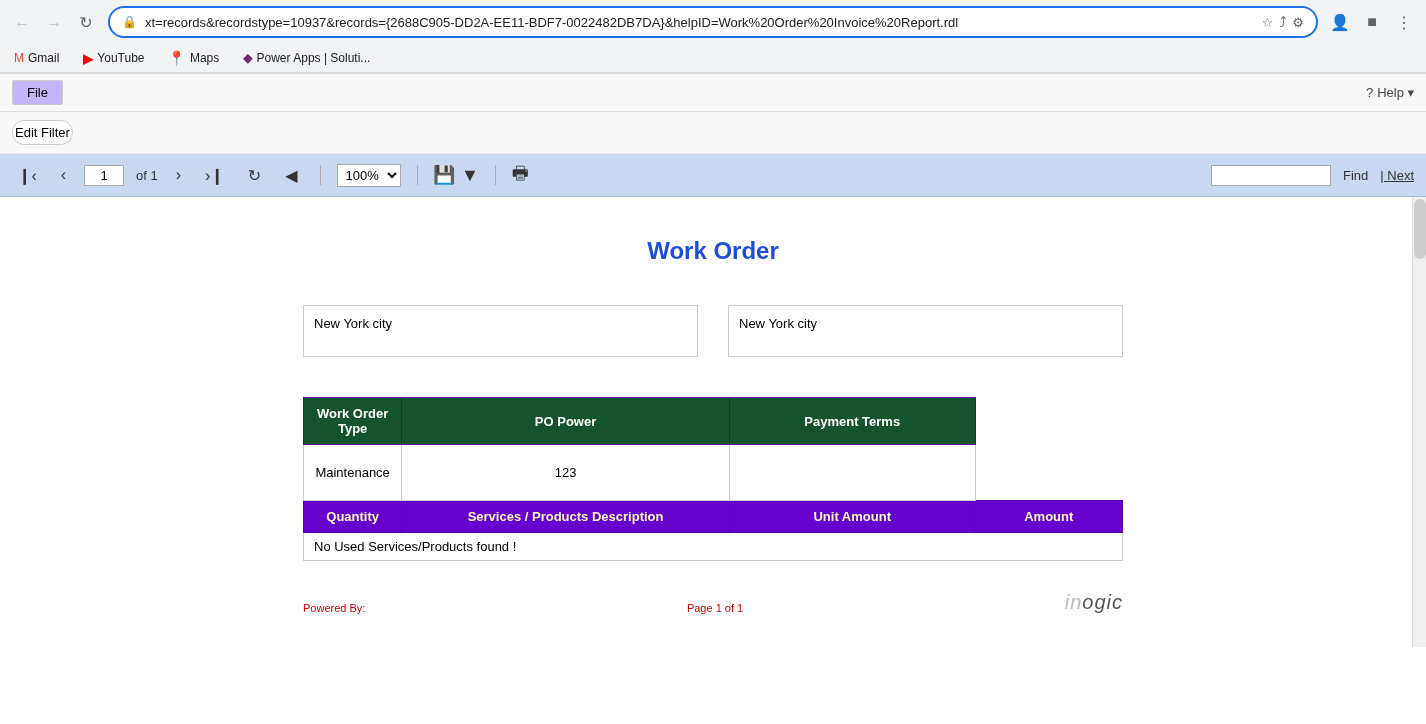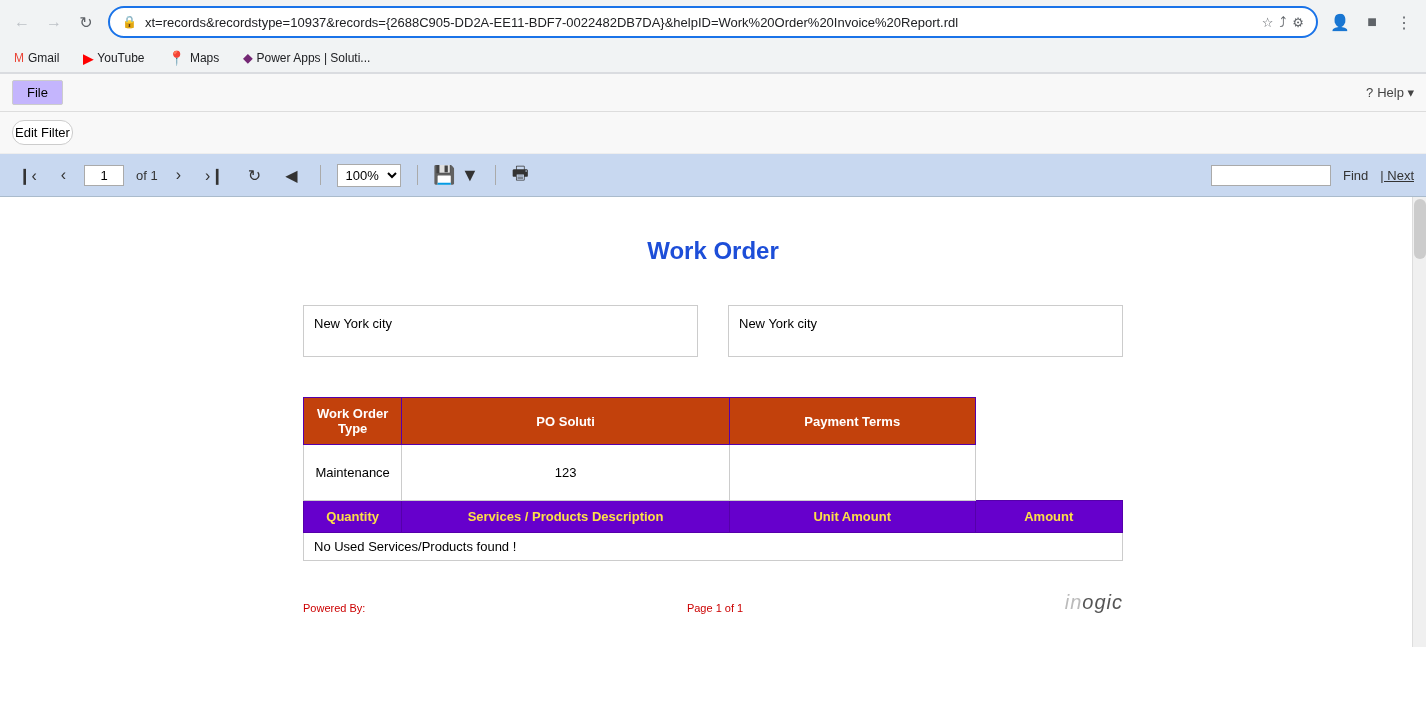--- a/index.html
+++ b/index.html
@@ -53,22 +53,22 @@
     .doc-title { text-align: center; font-size: 24px; font-weight: bold; color: #1d4ed8; margin: 20px 0 40px 0; }
 
     
     .address-section { display: flex; gap: 30px; margin-bottom: 40px; }
     .address-box { flex: 1; border: 1px solid #ccc; }
     .address-header { background: #6600cc; color: #fff; font-weight: bold; padding: 6px 10px; font-size: 13px; }
     .address-body { padding: 10px; min-height: 50px; font-size: 13px; }
 
     
     .work-order-table { width: 100%; border-collapse: collapse; margin-bottom: 20px; }
-    .table-header-purple { background: #c2410c; color: #fff; font-weight: bold; padding: 8px 10px; text-align: center; font-size: 13px; border: 1px solid #5500aa; }
-    .table-header-purple-sm { background: #6600cc; color: #fde047; font-weight: bold; padding: 8px 10px; text-align: center; font-size: 13px; border: 1px solid #5500aa; }
+    .table-header-purple { background: #14532d; color: #fff; font-weight: bold; padding: 8px 10px; text-align: center; font-size: 13px; border: 1px solid #5500aa; }
+    .table-header-purple-sm { background: #6600cc; color: #fef9c3; font-weight: bold; padding: 8px 10px; text-align: center; font-size: 13px; border: 1px solid #5500aa; }
     .table-cell { border: 1px solid #ccc; padding: 20px 10px; text-align: center; font-size: 13px; }
     .table-cell-left { border: 1px solid #ccc; padding: 6px 10px; text-align: left; font-size: 13px; }
     .no-data-row td { padding: 6px 10px; font-size: 13px; border: 1px solid #ccc; }
 
     
     .doc-footer { display: flex; justify-content: space-between; align-items: flex-end; padding: 10px 0; margin-top: 10px; }
     .powered-by { font-size: 11px; color: #cc0000; }
     .page-info { font-size: 11px; color: #cc0000; }
     .inogic-logo { font-size: 18px; color: #aaa; font-style: italic; }
 
@@ -172,21 +172,21 @@
       </div>
       <div class="address-box">
         <div class="address-body">New York city</div>
       </div>
     </div>
 
     <table class="work-order-table">
       <thead>
         <tr>
           <th class="table-header-purple">Work Order Type</th>
-          <th class="table-header-purple">PO Soluti</th>
+          <th class="table-header-purple">PO Power</th>
           <th class="table-header-purple">Payment Terms</th>
         </tr>
       </thead>
       <tbody>
         <tr>
           <td class="table-cell">Maintenance</td>
           <td class="table-cell">123</td>
           <td class="table-cell"></td>
         </tr>
         <tr>

